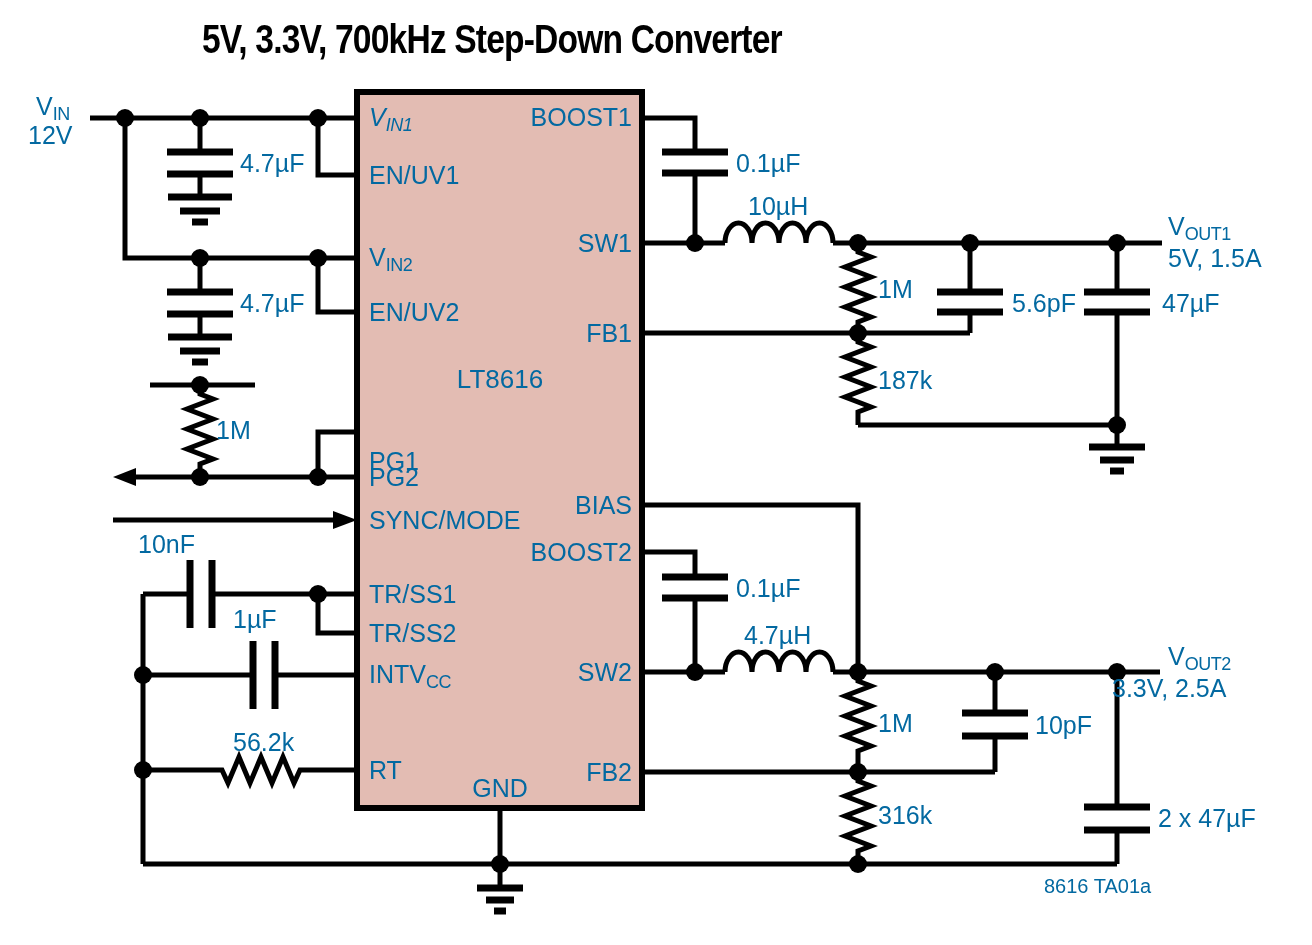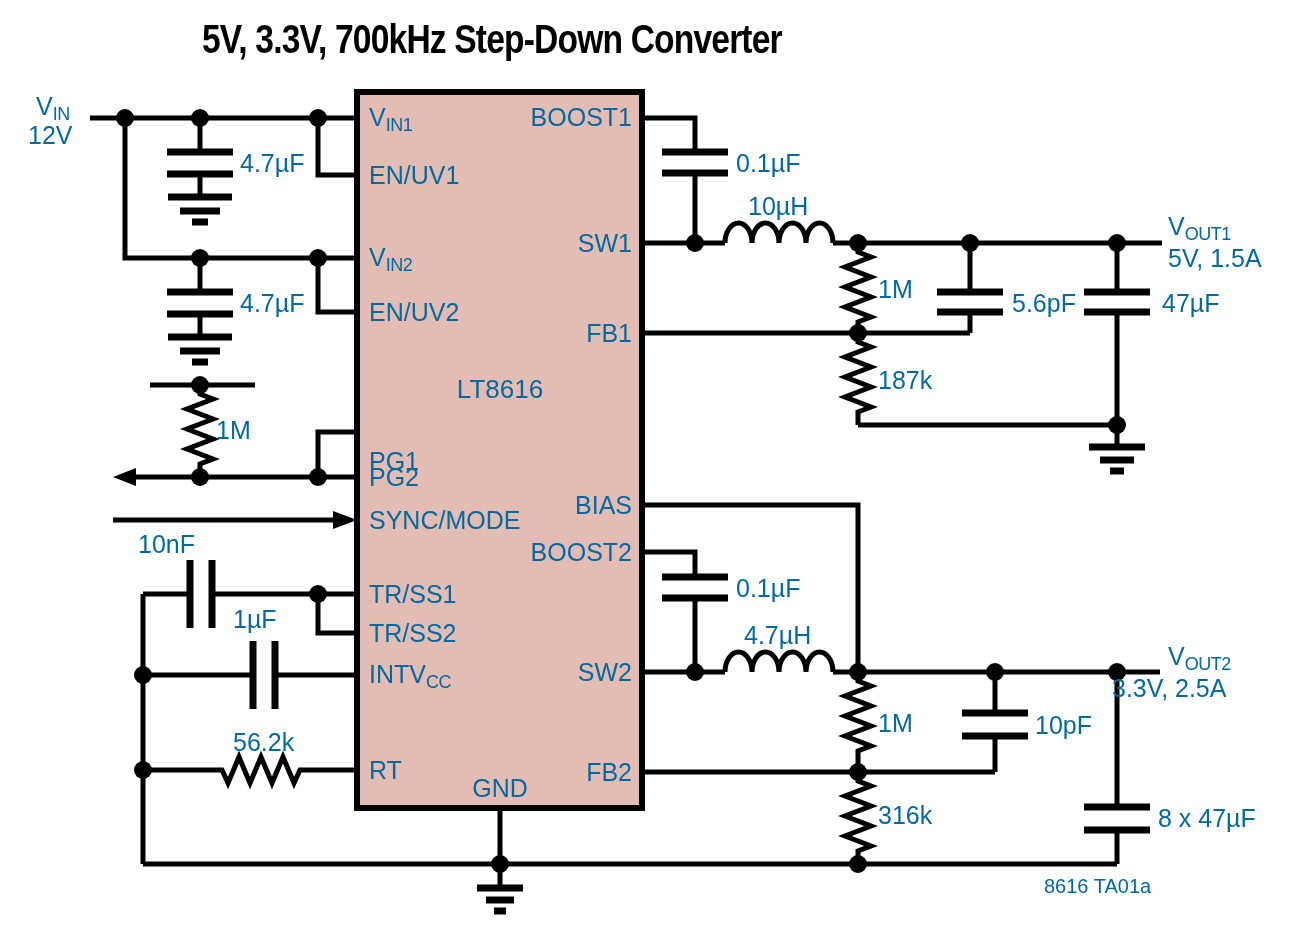--- a/index.html
+++ b/index.html
@@ -225,21 +225,21 @@
   <div class="lbl" style="left:1168px;top:213px;">
     <span>V</span><span class="sub">OUT1</span>
   </div>
   <div class="lbl" style="left:1168px;top:245px;">5V, 1.5A</div>
 
   <div class="lbl" style="left:1168px;top:643px;">
     <span>V</span><span class="sub">OUT2</span>
   </div>
   <div class="lbl" style="left:1112px;top:675px;">3.3V, 2.5A</div>
 
-  <div class="lbl pinL" style="top:104px;">
+  <div class="lbl pinL" style="top:104px;font-style:italic;">
     <span>V</span><span class="sub">IN1</span>
   </div>
   <div class="lbl pinL" style="top:162px;">EN/UV1</div>
   <div class="lbl pinL" style="top:244px;">
     <span>V</span><span class="sub">IN2</span>
   </div>
   <div class="lbl pinL" style="top:299px;">EN/UV2</div>
   <div class="lbl pinL" style="top:448px;">PG1</div>
   <div class="lbl pinL" style="top:464px;">PG2</div>
   <div class="lbl pinL" style="top:507px;">SYNC/MODE</div>
@@ -251,39 +251,39 @@
   <div class="lbl pinL" style="top:757px;">RT</div>
 
   <div class="lbl pinR" style="top:104px;">BOOST1</div>
   <div class="lbl pinR" style="top:230px;">SW1</div>
   <div class="lbl pinR" style="top:320px;">FB1</div>
   <div class="lbl pinR" style="top:492px;">BIAS</div>
   <div class="lbl pinR" style="top:539px;">BOOST2</div>
   <div class="lbl pinR" style="top:659px;">SW2</div>
   <div class="lbl pinR" style="top:759px;">FB2</div>
 
-  <div class="lbl ctr icname" style="left:500px;top:376px;">LT8616</div>
+  <div class="lbl ctr icname" style="left:500px;top:366px;">LT8616</div>
   <div class="lbl ctr" style="left:500px;top:775px;">GND</div>
 
   <div class="lbl" style="left:240px;top:150px;">4.7µF</div>
   <div class="lbl" style="left:240px;top:290px;">4.7µF</div>
   <div class="lbl" style="left:216px;top:417px;">1M</div>
   <div class="lbl" style="left:138px;top:531px;">10nF</div>
   <div class="lbl" style="left:233px;top:606px;">1µF</div>
   <div class="lbl" style="left:233px;top:729px;">56.2k</div>
 
   <div class="lbl" style="left:736px;top:150px;">0.1µF</div>
   <div class="lbl" style="left:748px;top:193px;">10µH</div>
   <div class="lbl" style="left:878px;top:276px;">1M</div>
   <div class="lbl" style="left:1012px;top:290px;">5.6pF</div>
   <div class="lbl" style="left:1162px;top:290px;">47µF</div>
   <div class="lbl" style="left:878px;top:367px;">187k</div>
 
   <div class="lbl" style="left:736px;top:575px;">0.1µF</div>
   <div class="lbl" style="left:744px;top:622px;">4.7µH</div>
   <div class="lbl" style="left:878px;top:710px;">1M</div>
   <div class="lbl" style="left:1035px;top:712px;">10pF</div>
-  <div class="lbl" style="left:1158px;top:805px;">8 x 47µF</div>
+  <div class="lbl" style="left:1158px;top:805px;">2 x 47µF</div>
   <div class="lbl" style="left:878px;top:802px;">316k</div>
 
   <div class="lbl note" style="left:1044px;top:877px;">8616 TA01a</div>
 
 </div>
 
 </body></html>

